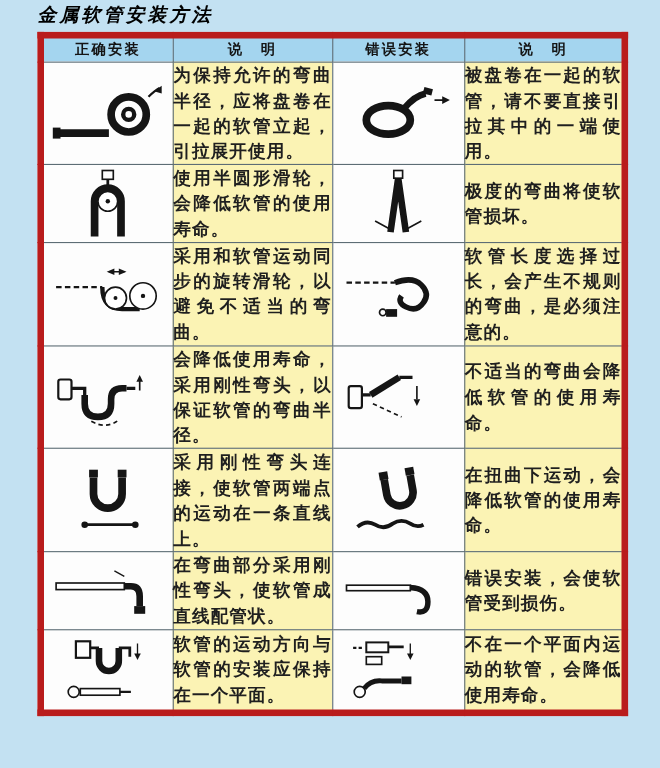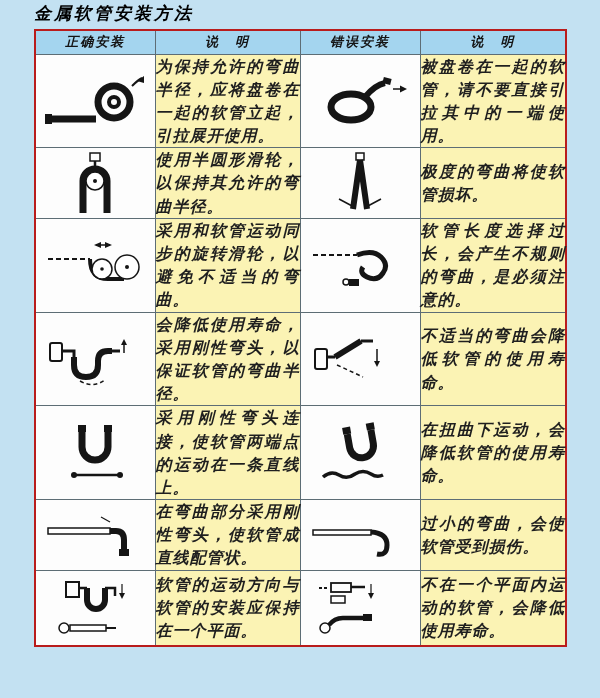--- a/index.html
+++ b/index.html
@@ -17,23 +17,22 @@
     font-size:17px;
     font-weight:bold;
     letter-spacing:3px;
     color:#000;
   }
   table.install {
     border-collapse:collapse;
     table-layout:fixed;
     margin-left:34px;
     width:531px;
-    border:2px solid #b91c1c;
+    border:6px solid #b91c1c;
     background:#fff;
-    font-style:italic;
   }
   table.install th, table.install td {
     border:1px solid #5d6d75;
     padding:0;
   }
   th.hdr {
     background:#a4d5ef;
     height:24px;
     font-size:13px;
     font-weight:bold;
@@ -109,21 +108,21 @@
     <tr style="height:70px">
       <td class="img">
         <svg width="110" height="64" viewBox="0 0 110 64">
           <rect class="sk" x="50" y="2" width="10" height="8" fill="none" stroke-width="1.5"></rect>
           <path class="sk" d="M55 10 V20" stroke-width="2.5"></path>
           <path class="sk" d="M43 62 V30 A12 12 0 0 1 67 30 V62" fill="none" stroke-width="7"></path>
           <circle class="sk" cx="55" cy="30" r="9" fill="#fff" stroke-width="1.5"></circle>
           <circle cx="55" cy="30" r="2" fill="#151515"></circle>
         </svg>
       </td>
-      <td class="desc">使用半圆形滑轮，以保持其允许的弯曲半径。</td>
+      <td class="desc">使用半圆形滑轮，会降低软管的使用寿命。</td>
       <td class="img">
         <svg width="110" height="64" viewBox="0 0 110 64">
           <rect class="sk" x="51" y="2" width="8" height="7" fill="none" stroke-width="1.5"></rect>
           <path class="sk" d="M55 9 L48 58 M55 9 L62 58" fill="none" stroke-width="6"></path>
           <path class="sk" d="M49 56 L34 48 M61 56 L76 48" stroke-width="1.5"></path>
         </svg>
       </td>
       <td class="desc">极度的弯曲将使软管损坏。</td>
     </tr>
 
@@ -215,21 +214,21 @@
           <path class="sk" d="M70 19 l-9 -5" stroke-width="1.2"></path>
         </svg>
       </td>
       <td class="desc">在弯曲部分采用刚性弯头，使软管成直线配管状。</td>
       <td class="img">
         <svg width="110" height="64" viewBox="0 0 110 64">
           <rect class="sk" x="8" y="27" width="58" height="5" fill="#fff" stroke-width="1.5"></rect>
           <path class="sk" d="M66 29 q16 1 16 13 q0 11 -10 9" fill="none" stroke-width="5"></path>
         </svg>
       </td>
-      <td class="desc">过小的弯曲，会使软管受到损伤。</td>
+      <td class="desc">错误安装，会使软管受到损伤。</td>
     </tr>
 
 
     <tr style="height:76px">
       <td class="img">
         <svg width="110" height="64" viewBox="0 0 110 64">
           <rect class="sk" x="26" y="6" width="13" height="15" fill="none" stroke-width="2"></rect>
           <path class="sk" d="M39 12 h8" stroke-width="2.5"></path>
           <path class="sk" d="M47 12 v12 a9 9 0 0 0 18 0 V12" fill="none" stroke-width="6"></path>
           <path class="sk" d="M65 12 h10 v8" fill="none" stroke-width="2.5"></path>

